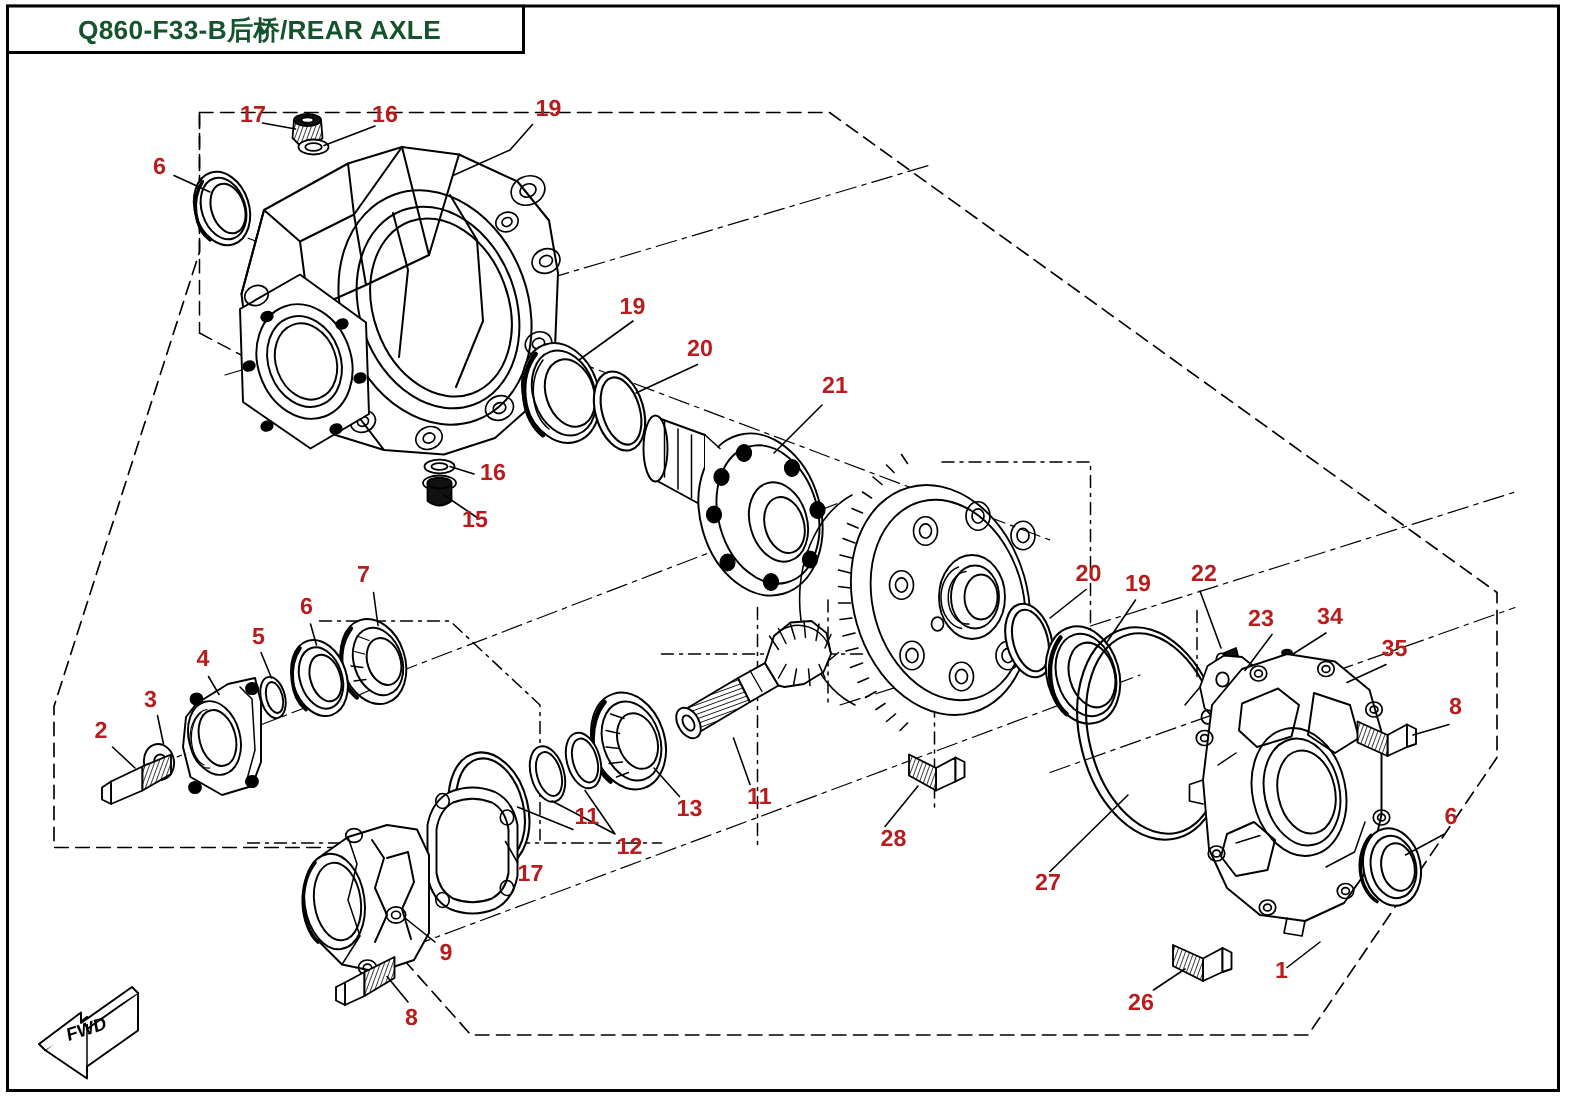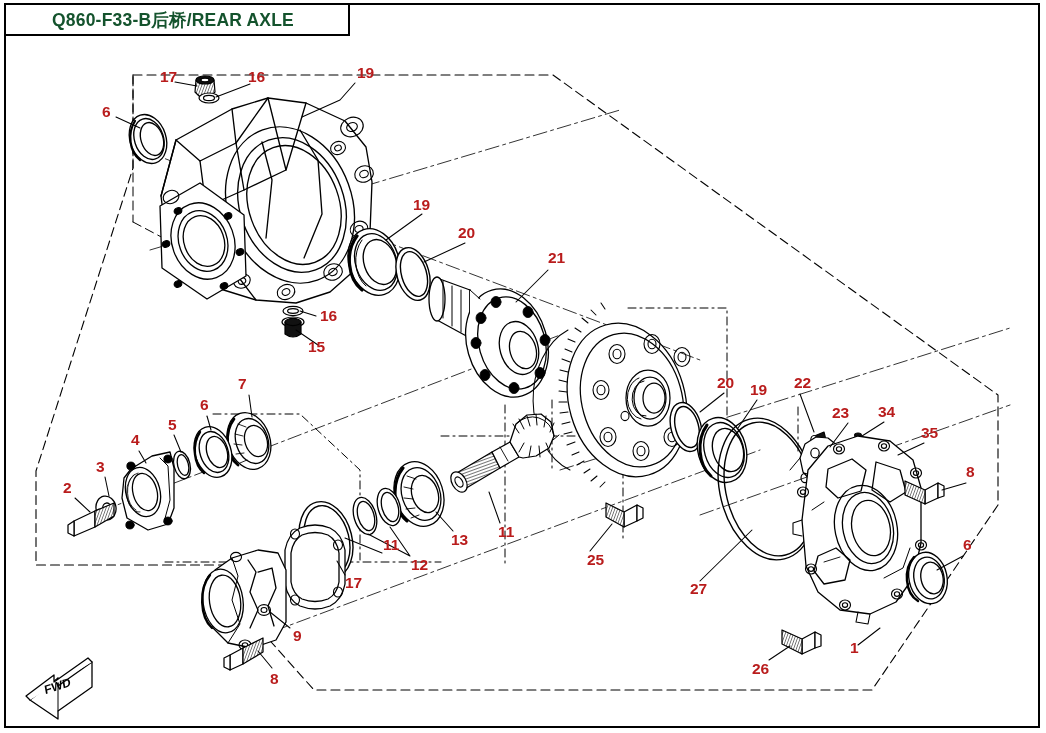--- a/index.html
+++ b/index.html
@@ -559,21 +559,21 @@
   <span class="lbl" style="left:357px;top:65px">19</span>
   <span class="lbl" style="left:413px;top:197px">19</span>
   <span class="lbl" style="left:458px;top:225px">20</span>
   <span class="lbl" style="left:548px;top:250px">21</span>
   <span class="lbl" style="left:794px;top:375px">22</span>
   <span class="lbl" style="left:832px;top:405px">23</span>
   <span class="lbl" style="left:878px;top:404px">34</span>
   <span class="lbl" style="left:921px;top:425px">35</span>
   <span class="lbl" style="left:752px;top:661px">26</span>
   <span class="lbl" style="left:690px;top:581px">27</span>
-  <span class="lbl" style="left:587px;top:552px">25</span>
+  <span class="lbl" style="left:587px;top:552px">28</span>
   <span class="lbl" style="left:102px;top:104px">6</span>
   <span class="lbl" style="left:248px;top:69px">16</span>
   <span class="lbl" style="left:750px;top:382px">19</span>
   <span class="lbl" style="left:717px;top:375px">20</span>
   <span class="lbl" style="left:966px;top:464px">8</span>
   <span class="lbl" style="left:963px;top:537px">6</span>
 
   <span class="fwdtext" style="left:44px;top:679px">FWD</span>
 
 </div>

